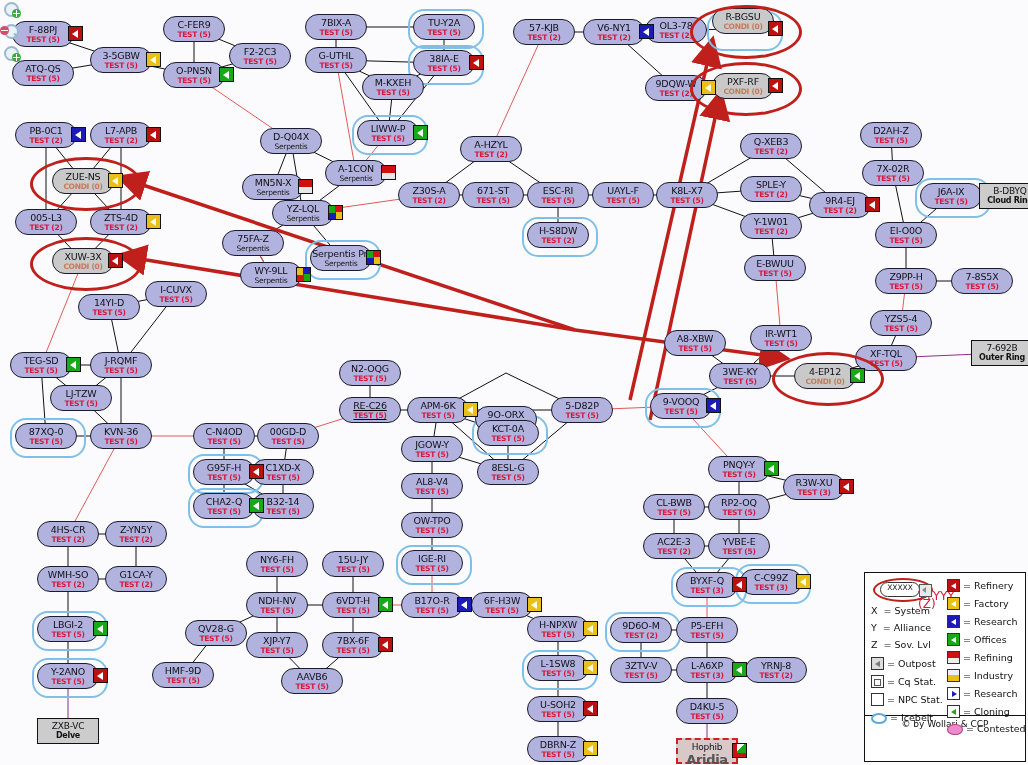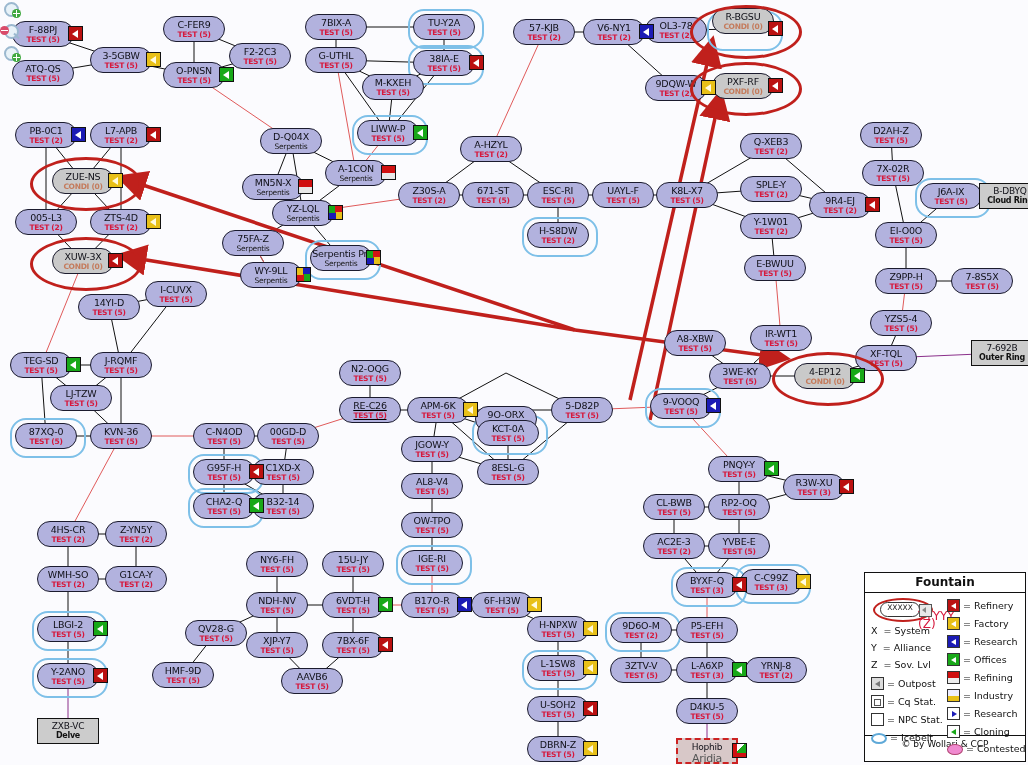--- a/index.html
+++ b/index.html
@@ -57,21 +57,21 @@
   }
   .node.rect .nm{font-size:9px;}
   .node.rect .sub{color:#111;font-weight:bold;font-size:8px;}
   
   .node.contested{
     border:2px dashed #cc2222;
     border-radius:0;
     background:#d8c8c8;
   }
   .node.contested .nm{font-size:9px;}
-  .node.contested .sub{color:#555;font-weight:normal;font-size:11px;}
+  .node.contested .sub{color:#555;font-weight:bold;font-size:13px;}
 
   
   .ice{
     position:absolute;
     border:2px solid #7ec0e8;
     border-radius:16px;
     z-index:4;
   }
   
   .hl{
@@ -1048,21 +1048,20 @@
       <div class="node contested" style="left: 676px; top: 738px;">
         <span class="nm">Hophib</span>
         <span class="sub">Aridia</span>
       </div>
       <div class="badge hophib" style="left: 732px; top: 743px;">
         <i></i>
       </div>
     </div>
 
   <div id="legend">
-    <div class="title">Fountain</div>
     <div class="body">
       <div class="sample">
         <div class="inner">
           <span>XXXXX</span>
           <span class="sub2">YYYYY (Z)</span>
         </div>
         <div class="bdg">
             <i></i>
           </div>
       </div>

